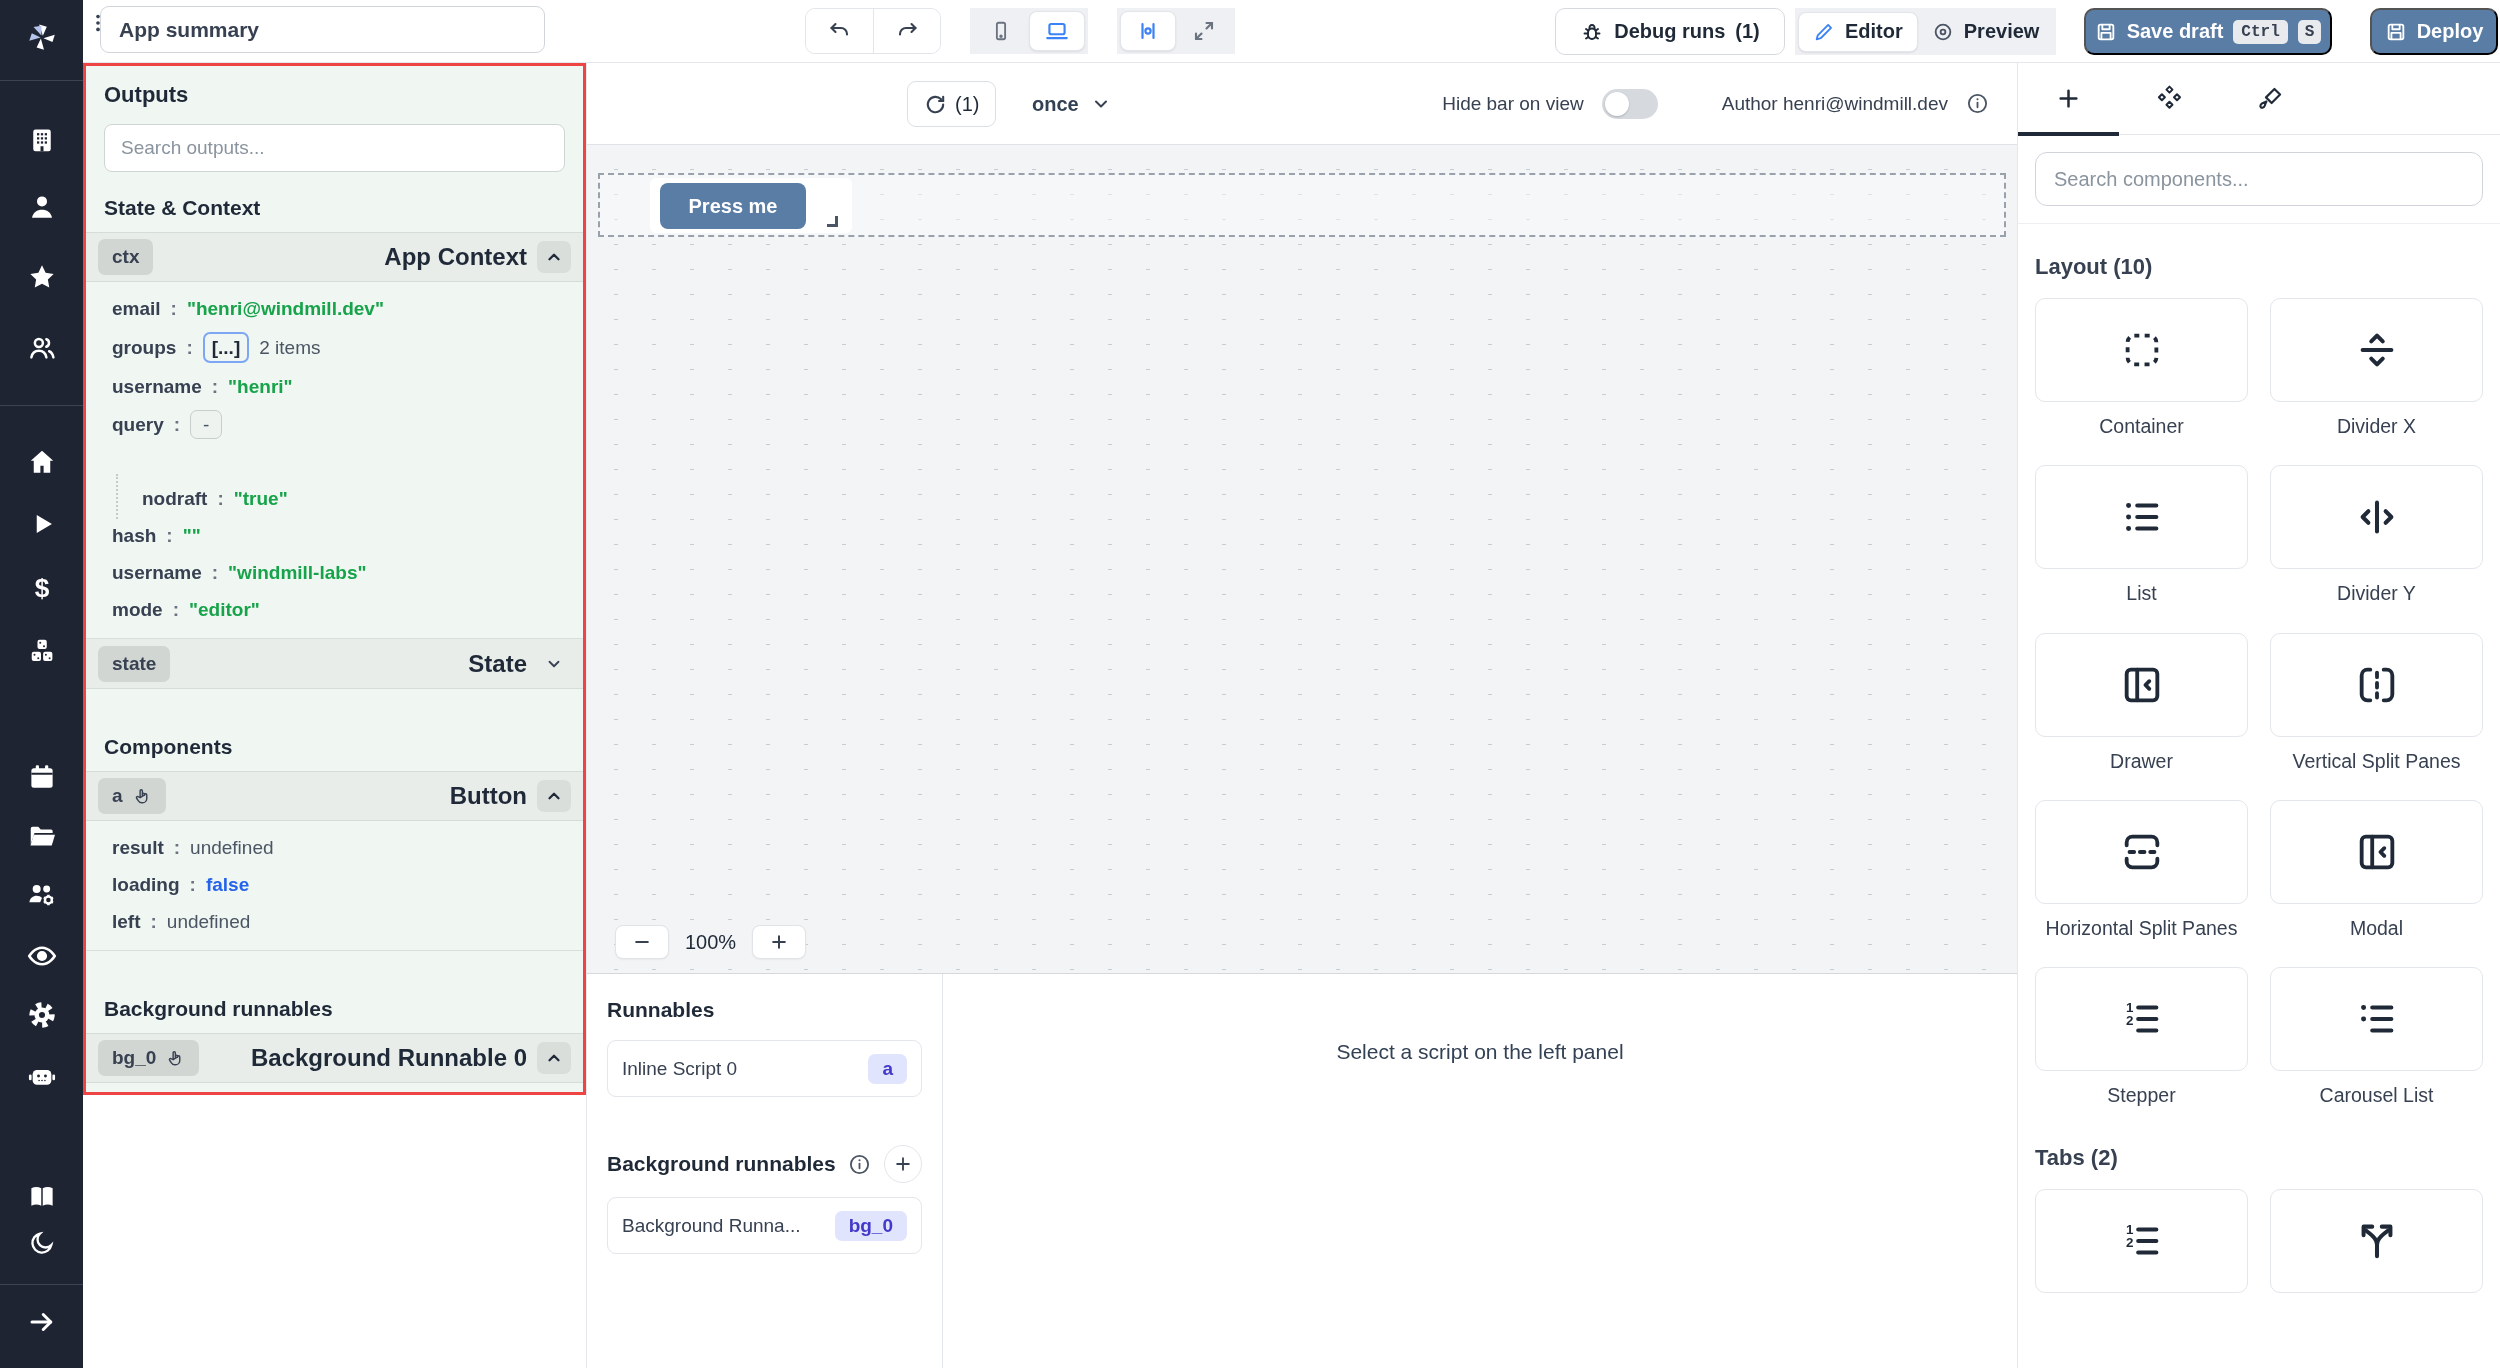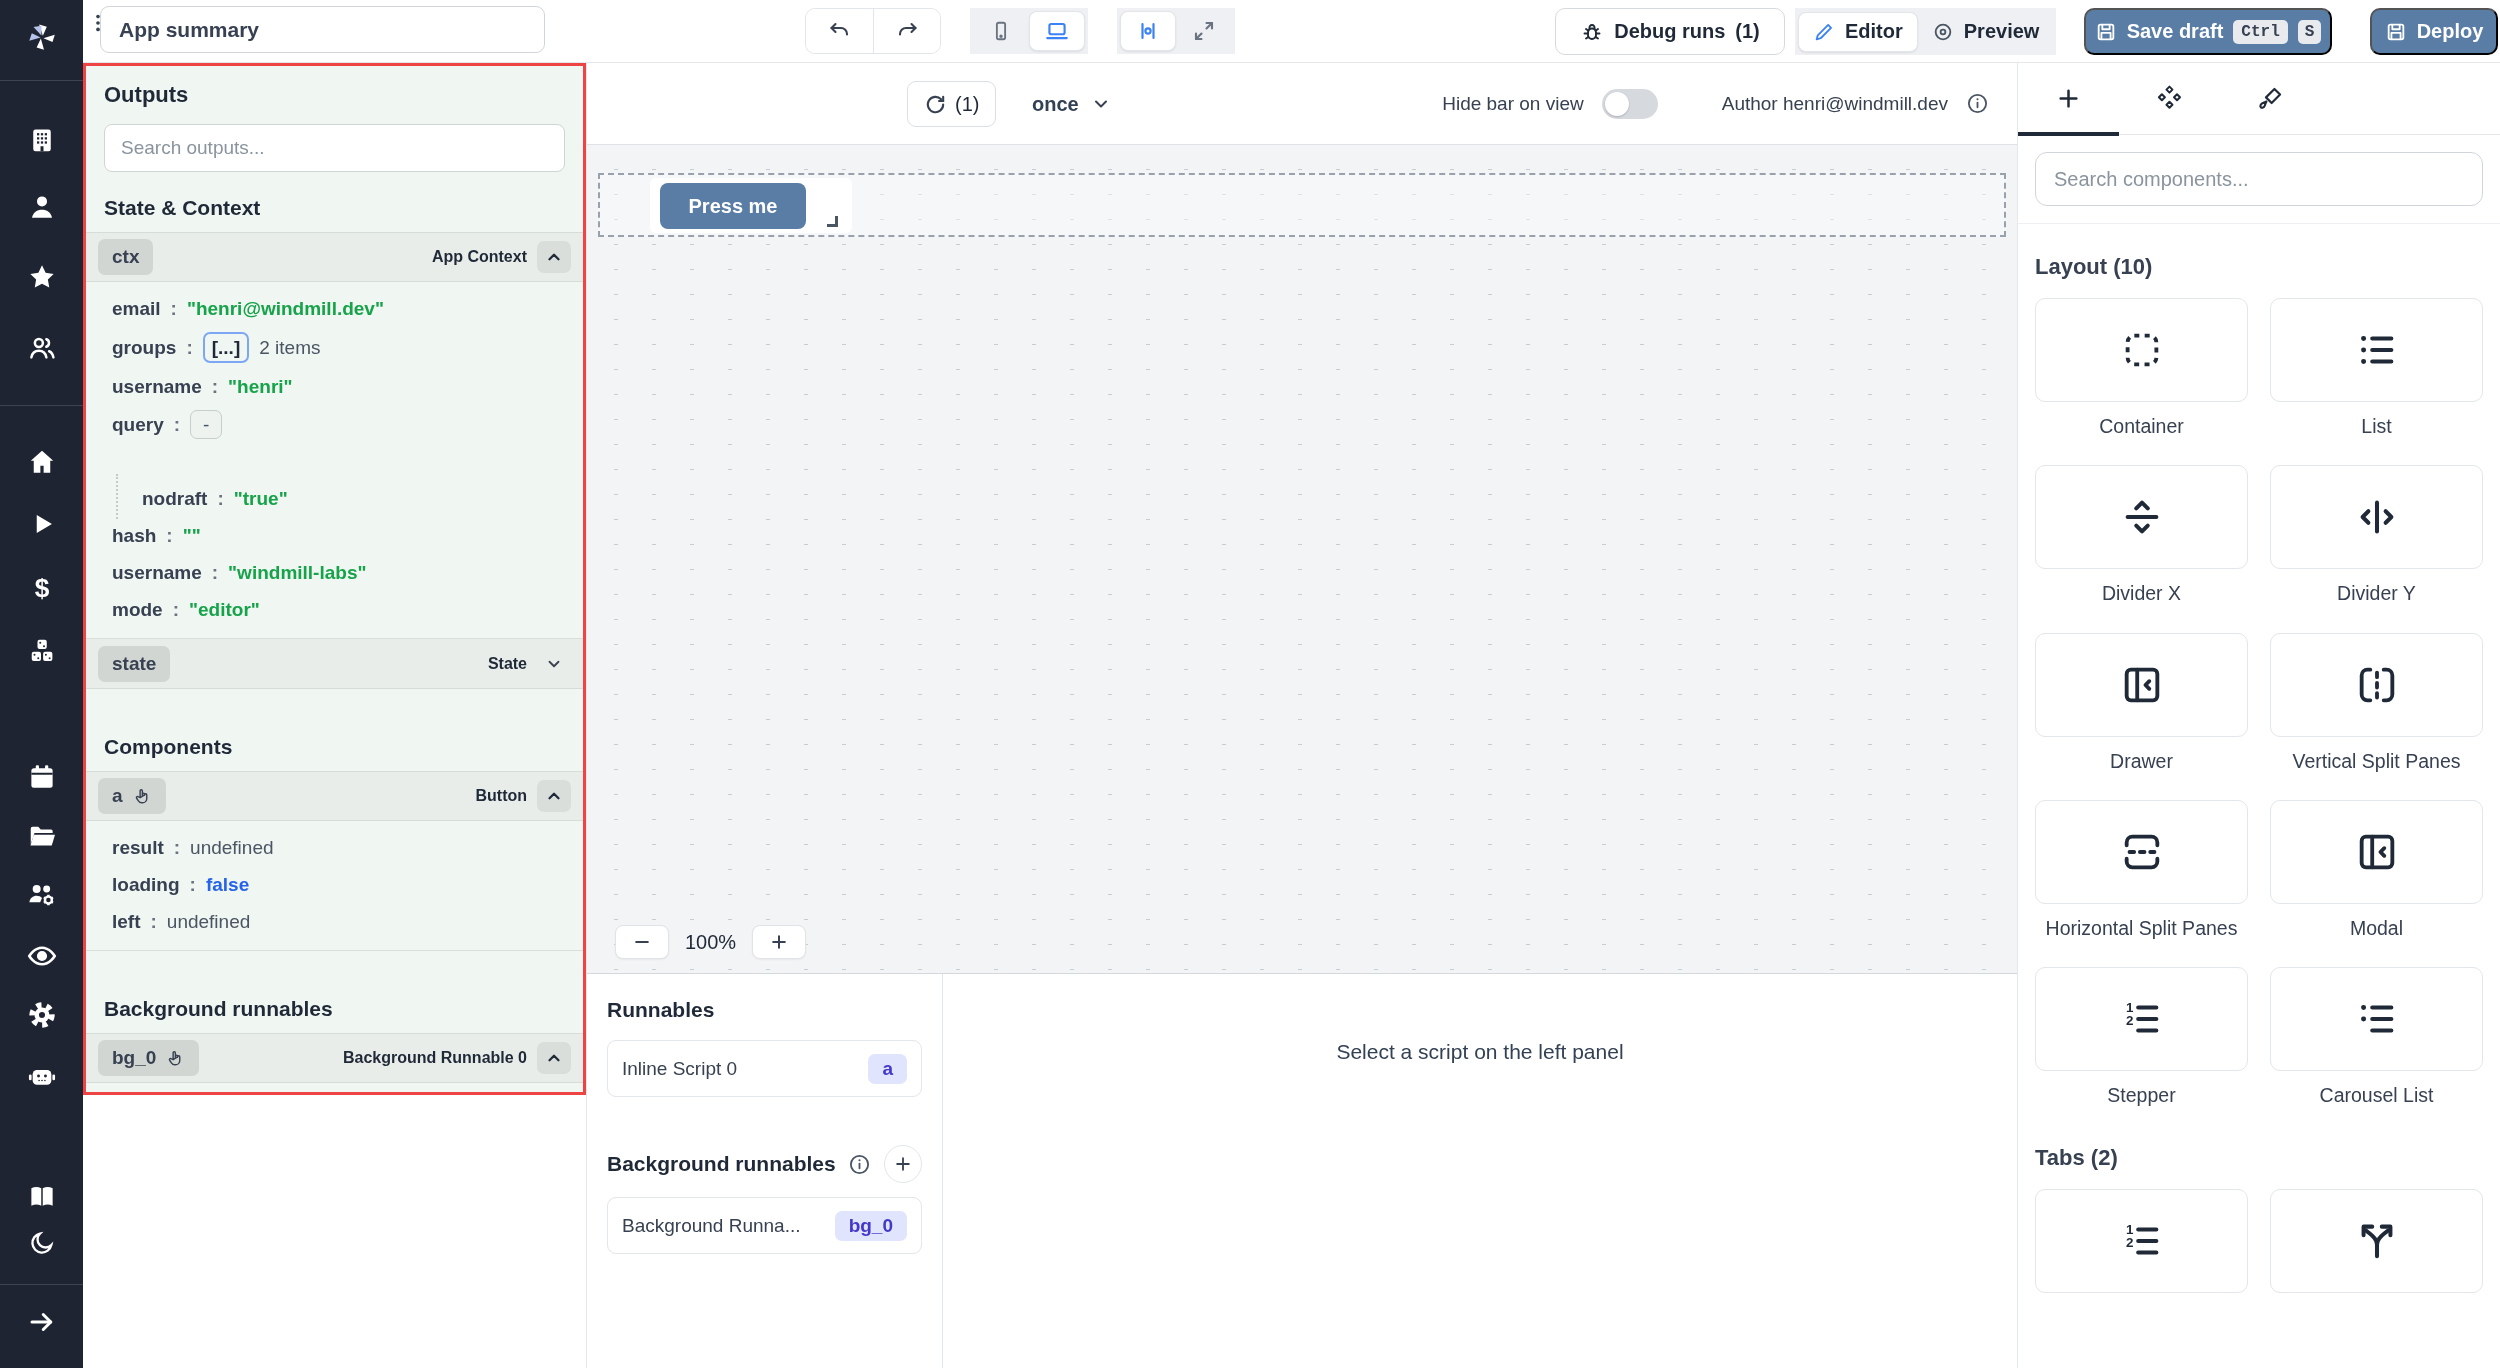--- a/index.html
+++ b/index.html
@@ -44,21 +44,21 @@
   
   .left-col { width:504px; flex:0 0 504px; background:#fff; border-right:1px solid #e5e7eb; }
   .outputs-panel { height:1032px; border:3px solid #ef4444; background:#f0f6f2; overflow:hidden; }
   .op-pad { padding:0 18px; }
   .op-title { font-size:22px; font-weight:700; color:#1f2937; margin-top:16px; }
   .op-search { margin:16px 0 6px; width:100%; height:48px; border:1.5px solid #cfd6d2; border-radius:8px; background:#fff; padding:0 16px; font-size:19px; color:#374151; font-family:"Liberation Sans",sans-serif; }
   .op-search::placeholder, .cmp-search::placeholder { color:#8a949e; }
   .op-h2 { font-size:21px; font-weight:700; color:#1f2937; margin:18px 0 12px; }
   .band { height:50px; background:#e8ede9; border-top:1px solid #d5ddd7; border-bottom:1px solid #d5ddd7; display:flex; align-items:center; padding:0 12px; gap:10px; }
   .pill { background:#d2d6d3; border-radius:7px; padding:7px 14px; font-size:19px; font-weight:700; color:#374151; display:flex; align-items:center; gap:10px; cursor:pointer; }
-  .band-label { margin-left:auto; font-size:16px; font-weight:700; color:#1f2937; }
+  .band-label { margin-left:auto; font-size:24px; font-weight:700; color:#1f2937; }
   .chev-btn { width:34px; height:32px; border:none; background:#d9dedb; border-radius:7px; display:flex; align-items:center; justify-content:center; cursor:pointer; }
   .kv-group { padding:8px 0 10px; border-bottom:1px solid #d9e0da; }
   .kv { display:flex; align-items:center; padding:5px 0 5px 26px; font-size:19px; line-height:27px; }
   .kv.nested { padding-left:56px; position:relative;margin-top:36px; }
   .kv.nested::before { content:""; position:absolute; left:30px; top:-6px; bottom:-2px; border-left:2px dotted #c3ccc6; }
   .k { font-weight:600; color:#374151; }
   .c { color:#6b7280; margin:0 10px; font-weight:700; }
   .v.str { color:#16a34a; font-weight:600; }
   .v.bool { color:#2563eb; font-weight:600; }
   .v.undef, .v.plain { color:#4b5563; }
@@ -651,37 +651,37 @@
               <div class="comp-card">
                   <svg width="46" height="46" viewBox="0 0 24 24" fill="none" stroke="#1f2937" stroke-width="2">
                     <rect x="4.5" y="4.5" width="15" height="15" rx="3.5" stroke-dasharray="2.6 2.8"></rect>
                   </svg>
                 </div>
               <div class="comp-label">Container</div>
             </div>
 
             <div class="comp-cell">
               <div class="comp-card">
-                  <svg width="46" height="46" viewBox="0 0 24 24" fill="none" stroke="#1f2937" stroke-width="2.1" stroke-linecap="round">
-                    <path d="M9.5 6h10M9.5 12h10M9.5 18h10"></path>
-                    <path d="M5 6h.01M5 12h.01M5 18h.01" stroke-width="2.6"></path>
-                  </svg>
-                </div>
-              <div class="comp-label">List</div>
-            </div>
-
-            <div class="comp-cell">
-              <div class="comp-card">
                   <svg width="46" height="46" viewBox="0 0 24 24" fill="none" stroke="#1f2937" stroke-width="2.1" stroke-linecap="round" stroke-linejoin="round">
                     <path d="M4.5 12h15"></path>
                     <path d="M9 7.5l3-3 3 3"></path>
                     <path d="M9 16.5l3 3 3-3"></path>
                   </svg>
                 </div>
               <div class="comp-label">Divider X</div>
+            </div>
+
+            <div class="comp-cell">
+              <div class="comp-card">
+                  <svg width="46" height="46" viewBox="0 0 24 24" fill="none" stroke="#1f2937" stroke-width="2.1" stroke-linecap="round">
+                    <path d="M9.5 6h10M9.5 12h10M9.5 18h10"></path>
+                    <path d="M5 6h.01M5 12h.01M5 18h.01" stroke-width="2.6"></path>
+                  </svg>
+                </div>
+              <div class="comp-label">List</div>
             </div>
 
             <div class="comp-cell">
               <div class="comp-card">
                   <svg width="46" height="46" viewBox="0 0 24 24" fill="none" stroke="#1f2937" stroke-width="2.1" stroke-linecap="round" stroke-linejoin="round">
                     <path d="M12 4.5v15"></path>
                     <path d="M7.5 9l-3 3 3 3"></path>
                     <path d="M16.5 9l3 3-3 3"></path>
                   </svg>
                 </div>

